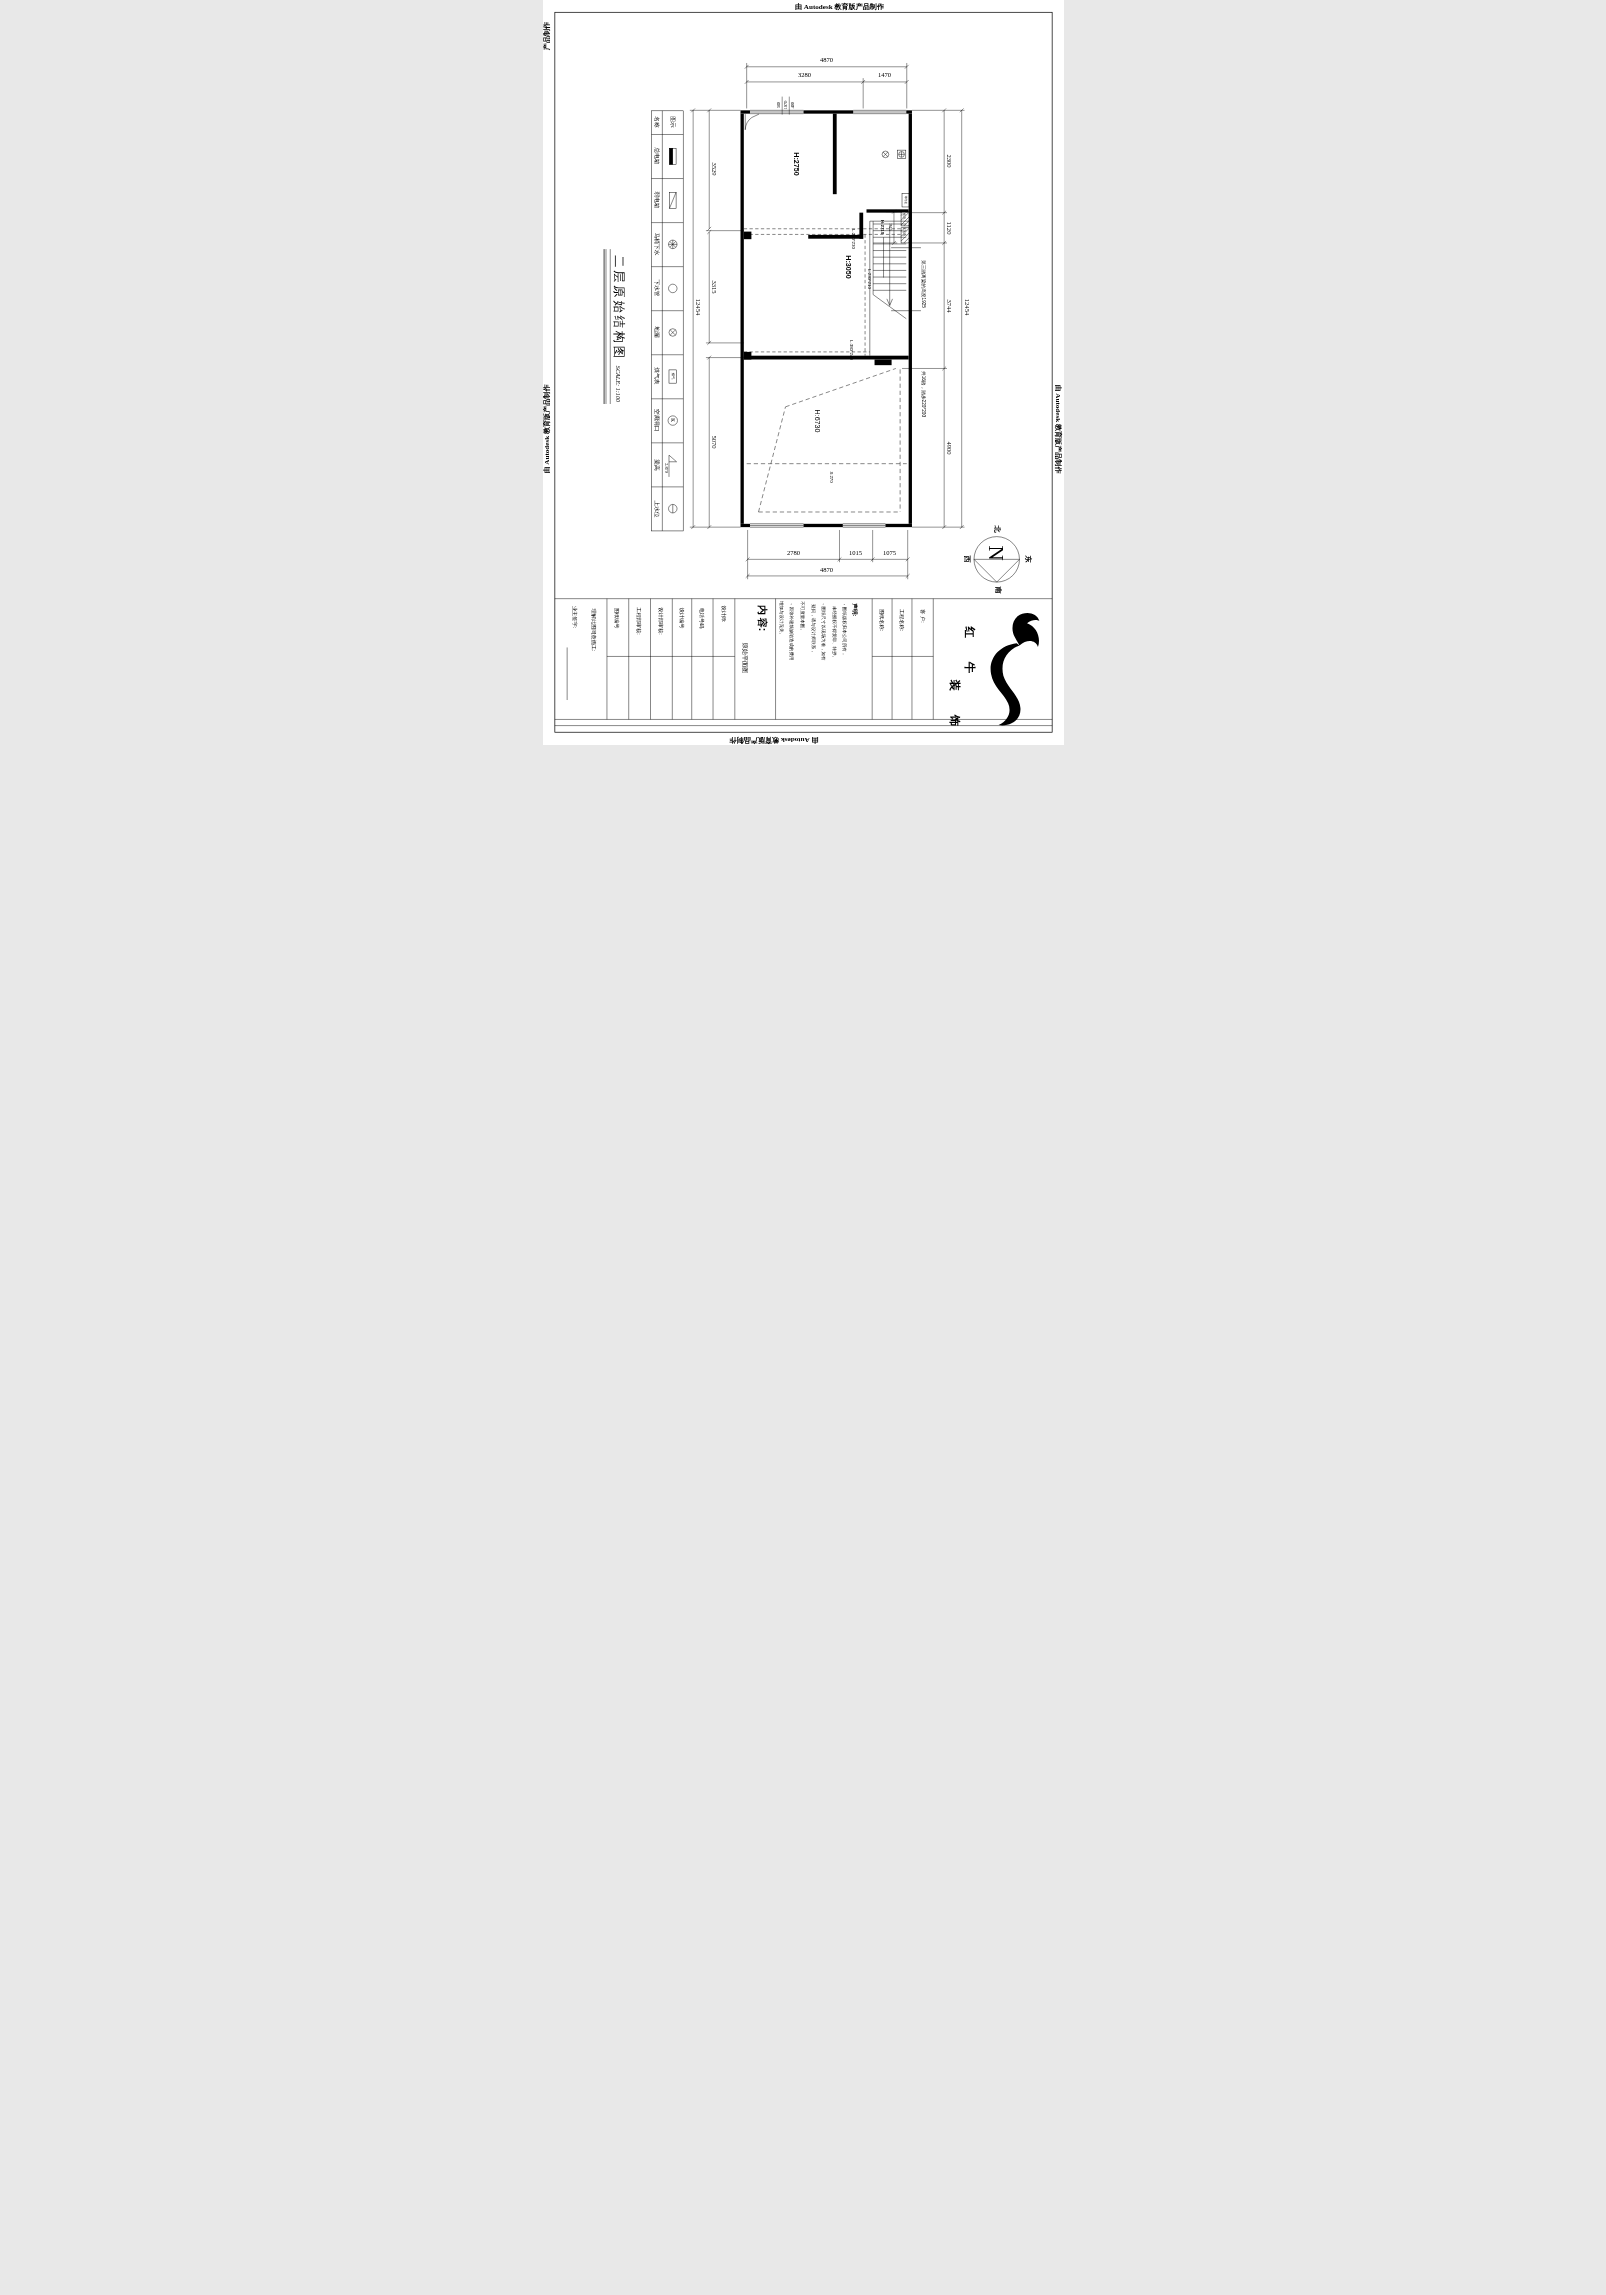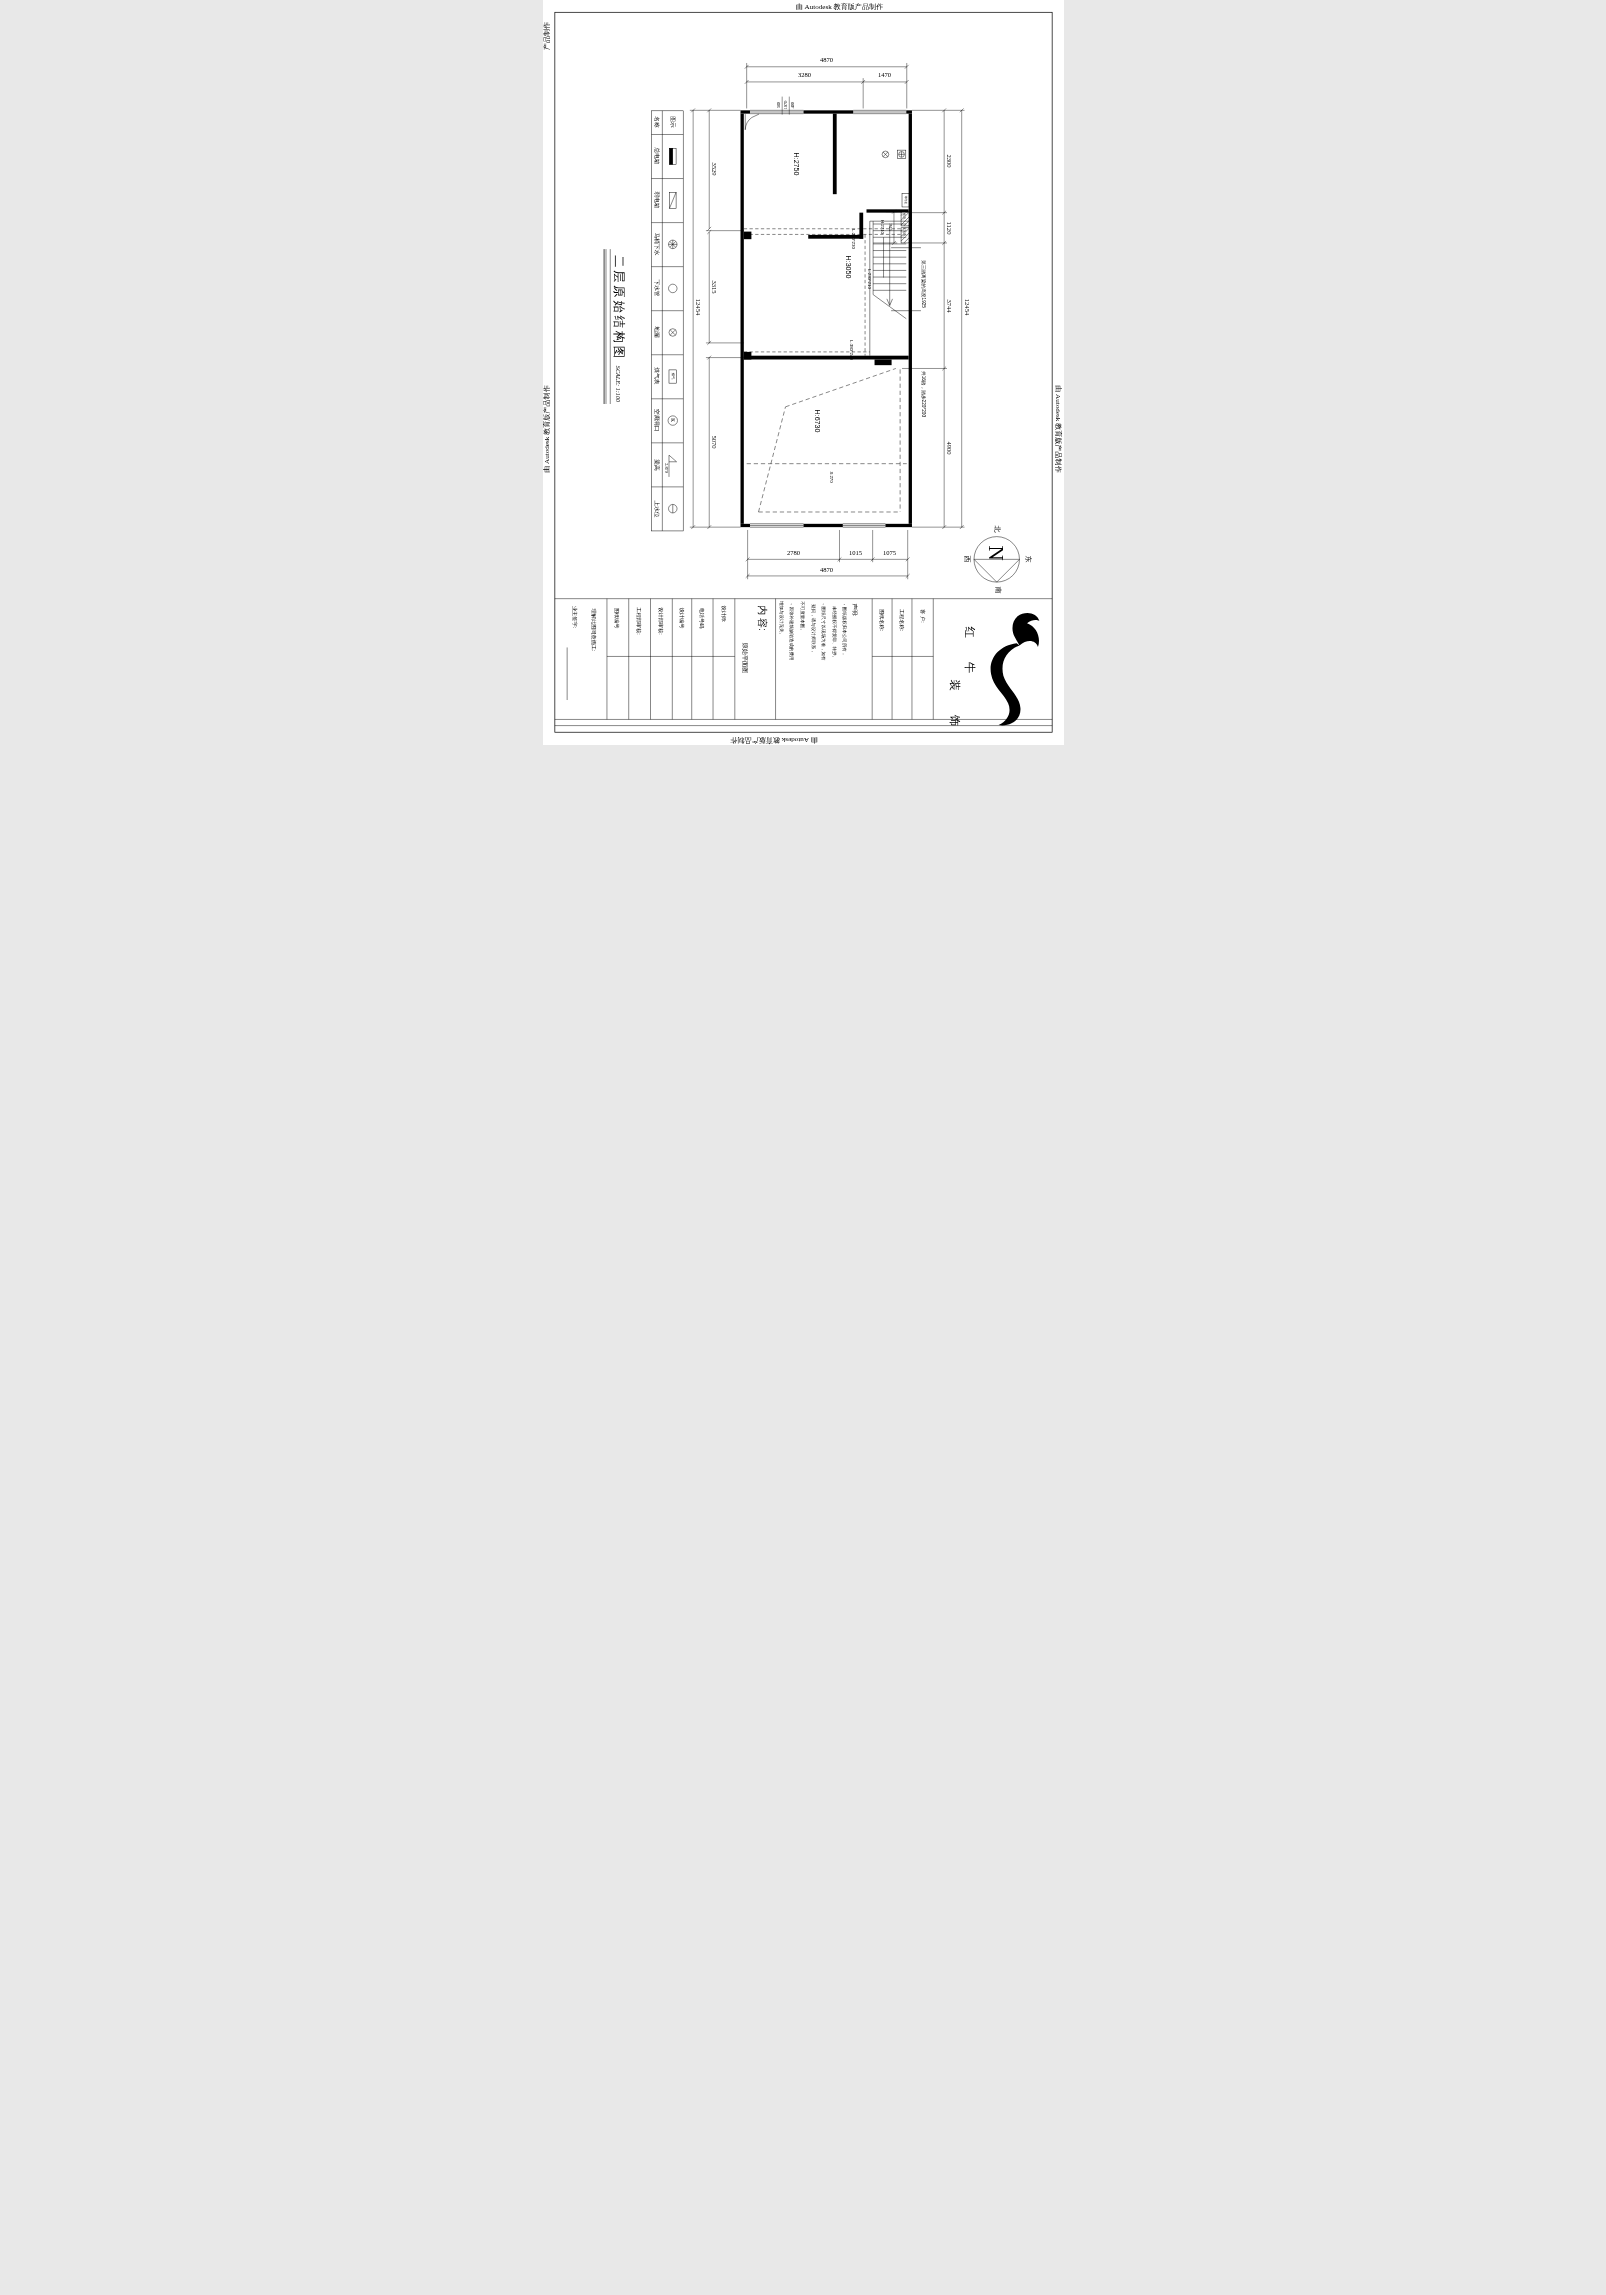--- a/index.html
+++ b/index.html
@@ -5,21 +5,21 @@
   html,body{margin:0;padding:0;background:#e8e8e8;}
   .sheet{position:relative;width:521px;height:745px;margin:0 auto;background:#ffffff;
          font-family:"Liberation Sans","DejaVu Sans",sans-serif;color:#000;overflow:hidden;}
   svg{position:absolute;left:0;top:0;}
   .txt{position:absolute;white-space:nowrap;line-height:1;transform:translate(-50%,-50%);}
   .vt{writing-mode:vertical-rl;text-orientation:sideways;}
   .vtu{writing-mode:vertical-rl;text-orientation:sideways;transform:translate(-50%,-50%) rotate(180deg);}
   .flip{transform:translate(-50%,-50%) rotate(180deg);}
   .serif{font-family:"Liberation Serif","DejaVu Serif",serif;}
   .ital{font-style:italic;}
-  .b{font-weight:normal;}
+  .b{font-weight:bold;}
 </style>
 </head>
 <body>
 
 <div class="sheet">
 
 <svg width="521" height="745" viewBox="0 0 1100 1571">
 
   <rect x="25" y="25" width="1050" height="1520" fill="none" stroke="#000" stroke-width="1.5"></rect>
 

